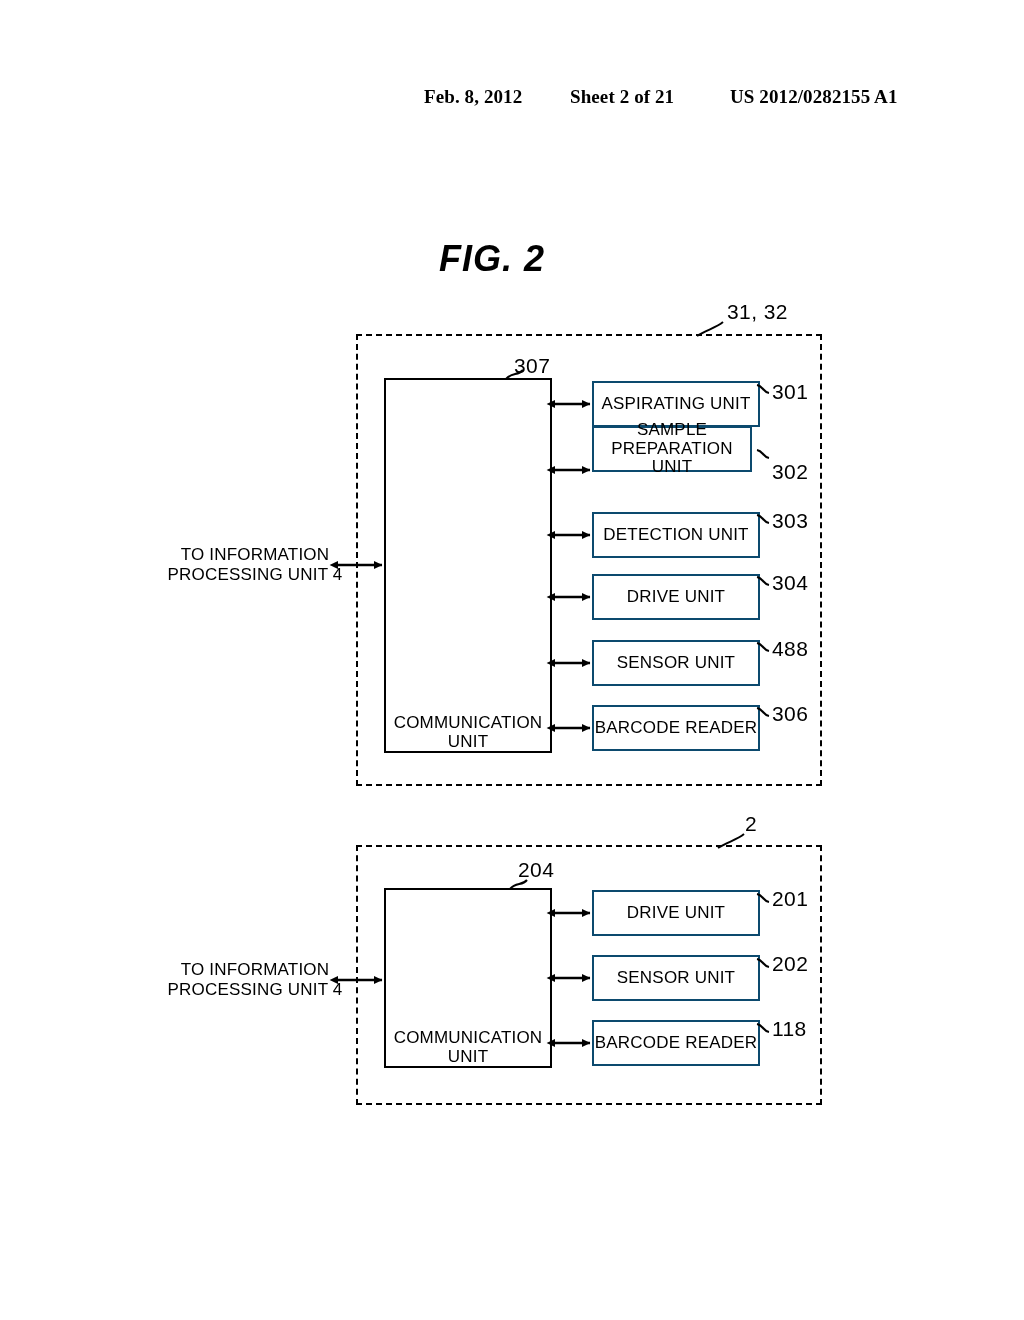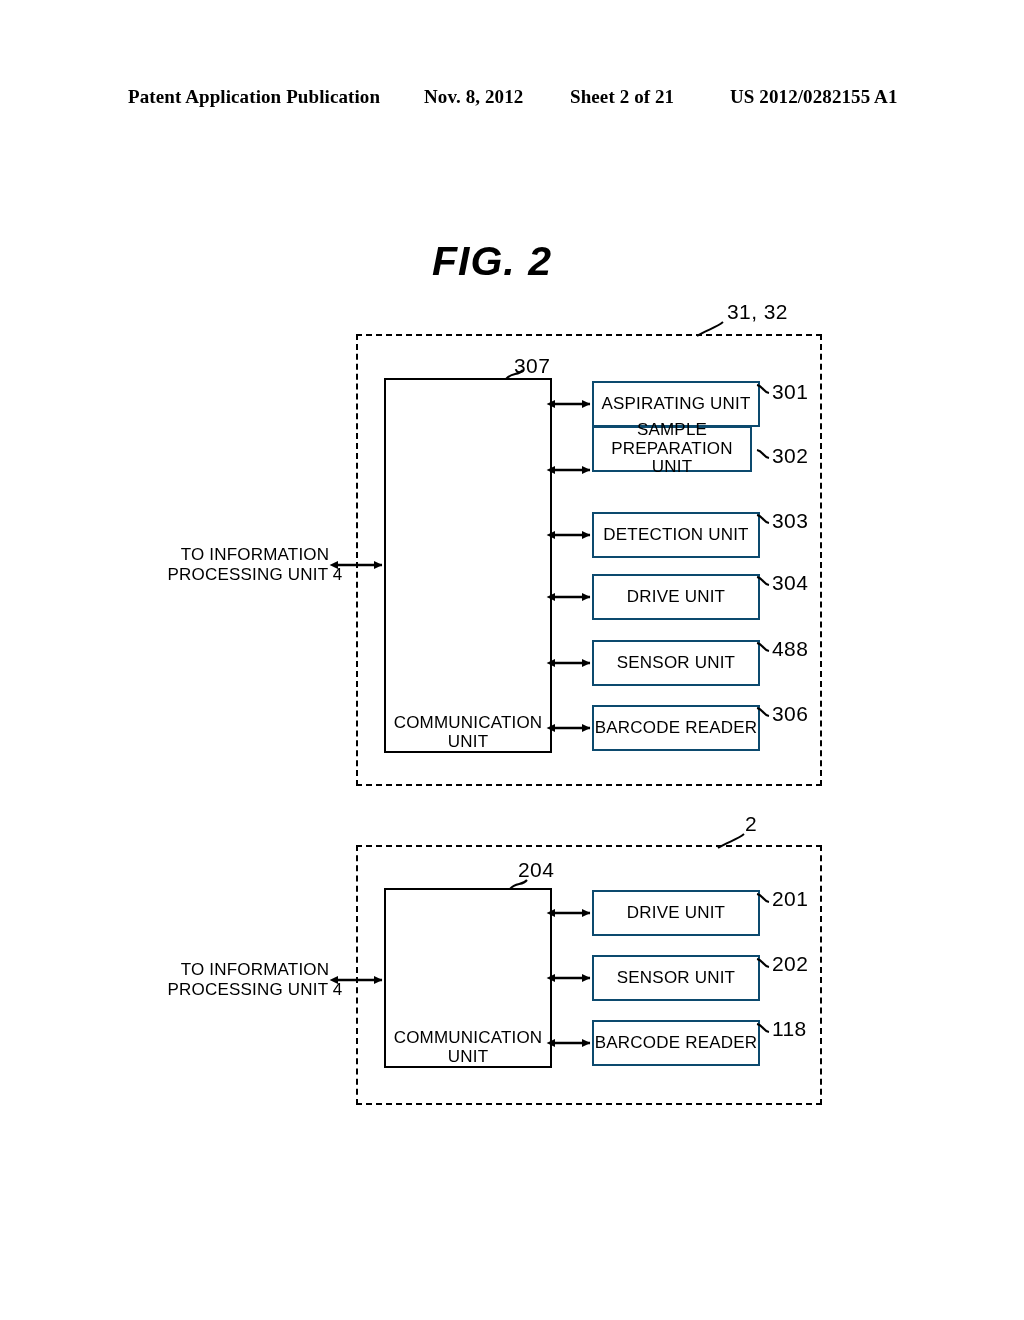--- a/index.html
+++ b/index.html
@@ -37,21 +37,21 @@
   
   .fig-title {
     position: absolute;
     top: 238px;
     left: 0;
     width: 1024px;
     text-align: center;
     font-family: "Liberation Sans", sans-serif;
     font-style: italic;
     font-weight: bold;
-    font-size: 41px;
+    font-size: 36px;
     letter-spacing: 1px;
   }
   .fig-title-inner { margin-left: -40px; display: inline-block; }
 
   
   .dashed-region {
     position: absolute;
     border: 2px dashed #000;
     box-sizing: border-box;
   }
@@ -100,22 +100,21 @@
     top: 0; left: 0;
     width: 1024px;
     height: 1320px;
     pointer-events: none;
   }
 </style>
 </head>
 <body>
 
 <div class="pub-header">
-  <span class="h-left">Patent Application Publication</span>
-  <span class="h-date">Nov. 8, 2012</span>
+  <span class="h-date">Feb. 8, 2012</span>
   <span class="h-sheet">Sheet 2 of 21</span>
   <span class="h-docnum">US 2012/0282155 A1</span>
 </div>
 
 <div class="fig-title">
   <span class="fig-title-inner">FIG. 2</span>
 </div>
 
 <div class="dashed-region" style="left:356px; top:334px; width:466px; height:452px;"></div>
 
@@ -138,21 +137,21 @@
   <div><span>ASPIRATING UNIT</span></div>
 </div>
 <div class="ref-num" style="left:772px; top:380px;">301</div>
 
 <div class="solid-box" style="left:592px; top:426px; width:160px; height:46px;">
   <div>
     <span>SAMPLE</span><br>
     <span>PREPARATION UNIT</span>
   </div>
 </div>
-<div class="ref-num" style="left:772px; top:444px;">302</div>
+<div class="ref-num" style="left:772px; top:460px;">302</div>
 
 <div class="solid-box" style="left:592px; top:512px; width:168px; height:46px;">
   <div><span>DETECTION UNIT</span></div>
 </div>
 <div class="ref-num" style="left:772px; top:509px;">303</div>
 
 <div class="solid-box" style="left:592px; top:574px; width:168px; height:46px;">
   <div><span>DRIVE UNIT</span></div>
 </div>
 <div class="ref-num" style="left:772px; top:571px;">304</div>

